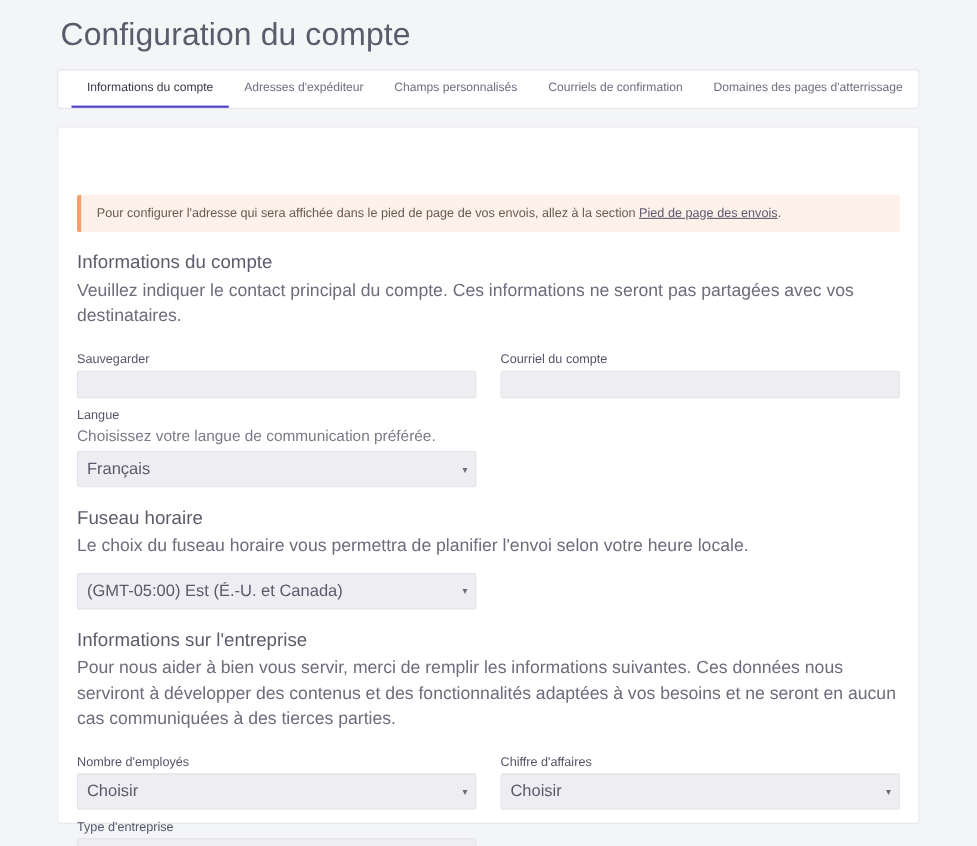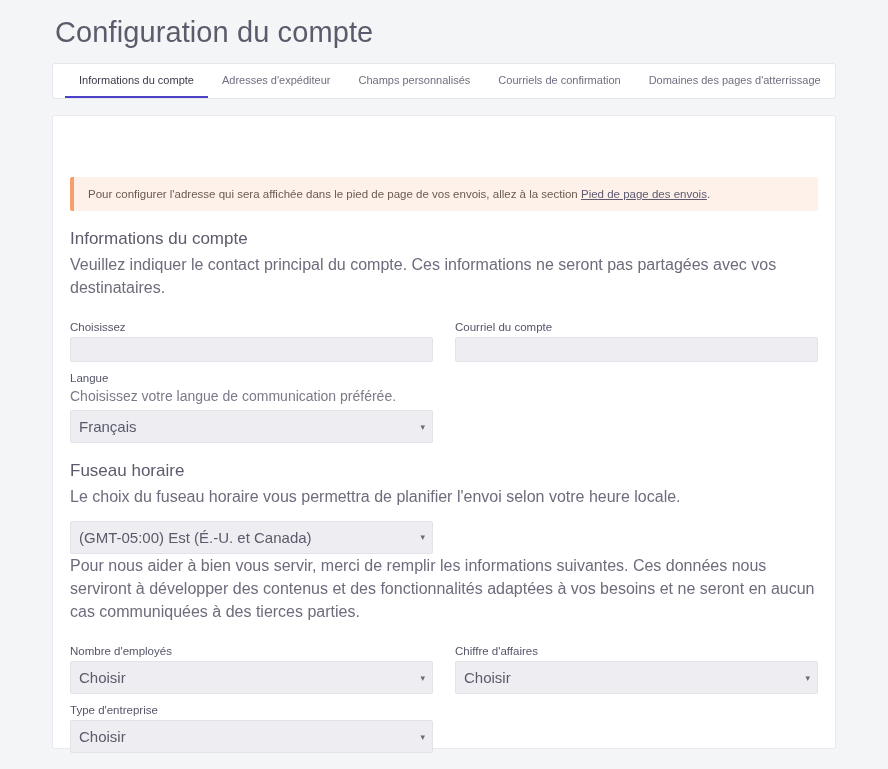--- a/index.html
+++ b/index.html
@@ -185,21 +185,21 @@
 
     <div class="notice">
       <span>Pour configurer l'adresse qui sera affichée dans le pied de page de vos envois, allez à la section </span><a href="#">Pied de page des envois</a><span>.</span>
     </div>
 
     <h2 class="section-title">Informations du compte</h2>
     <p class="section-sub">Veuillez indiquer le contact principal du compte. Ces informations ne seront pas partagées avec vos destinataires.</p>
 
     <div class="grid">
       <div class="col">
-        <div class="field-label">Choisissez</div>
+        <div class="field-label">Sauvegarder</div>
         <input class="text-input" type="text" value="" style="">
       </div>
       <div class="col">
         <div class="field-label">Courriel du compte</div>
         <input class="text-input" type="text" value="" style="">
       </div>
     </div>
 
 
     <div class="grid">
@@ -224,20 +224,21 @@
         <div class="select-wrap">
           <select class="select-input">
             <option>(GMT-05:00) Est (É.-U. et Canada)</option>
           </select>
           <span class="chev">▾</span>
         </div>
       </div>
       <div class="col"></div>
     </div>
 
+    <h2 class="section-title">Informations sur l'entreprise</h2>
     <p class="section-sub">Pour nous aider à bien vous servir, merci de remplir les informations suivantes. Ces données nous serviront à développer des contenus et des fonctionnalités adaptées à vos besoins et ne seront en aucun cas communiquées à des tierces parties.</p>
 
     <div class="grid">
       <div class="col">
         <div class="field-label">Nombre d'employés</div>
         <div class="select-wrap">
           <select class="select-input">
             <option>Choisir</option>
           </select>
           <span class="chev">▾</span>

